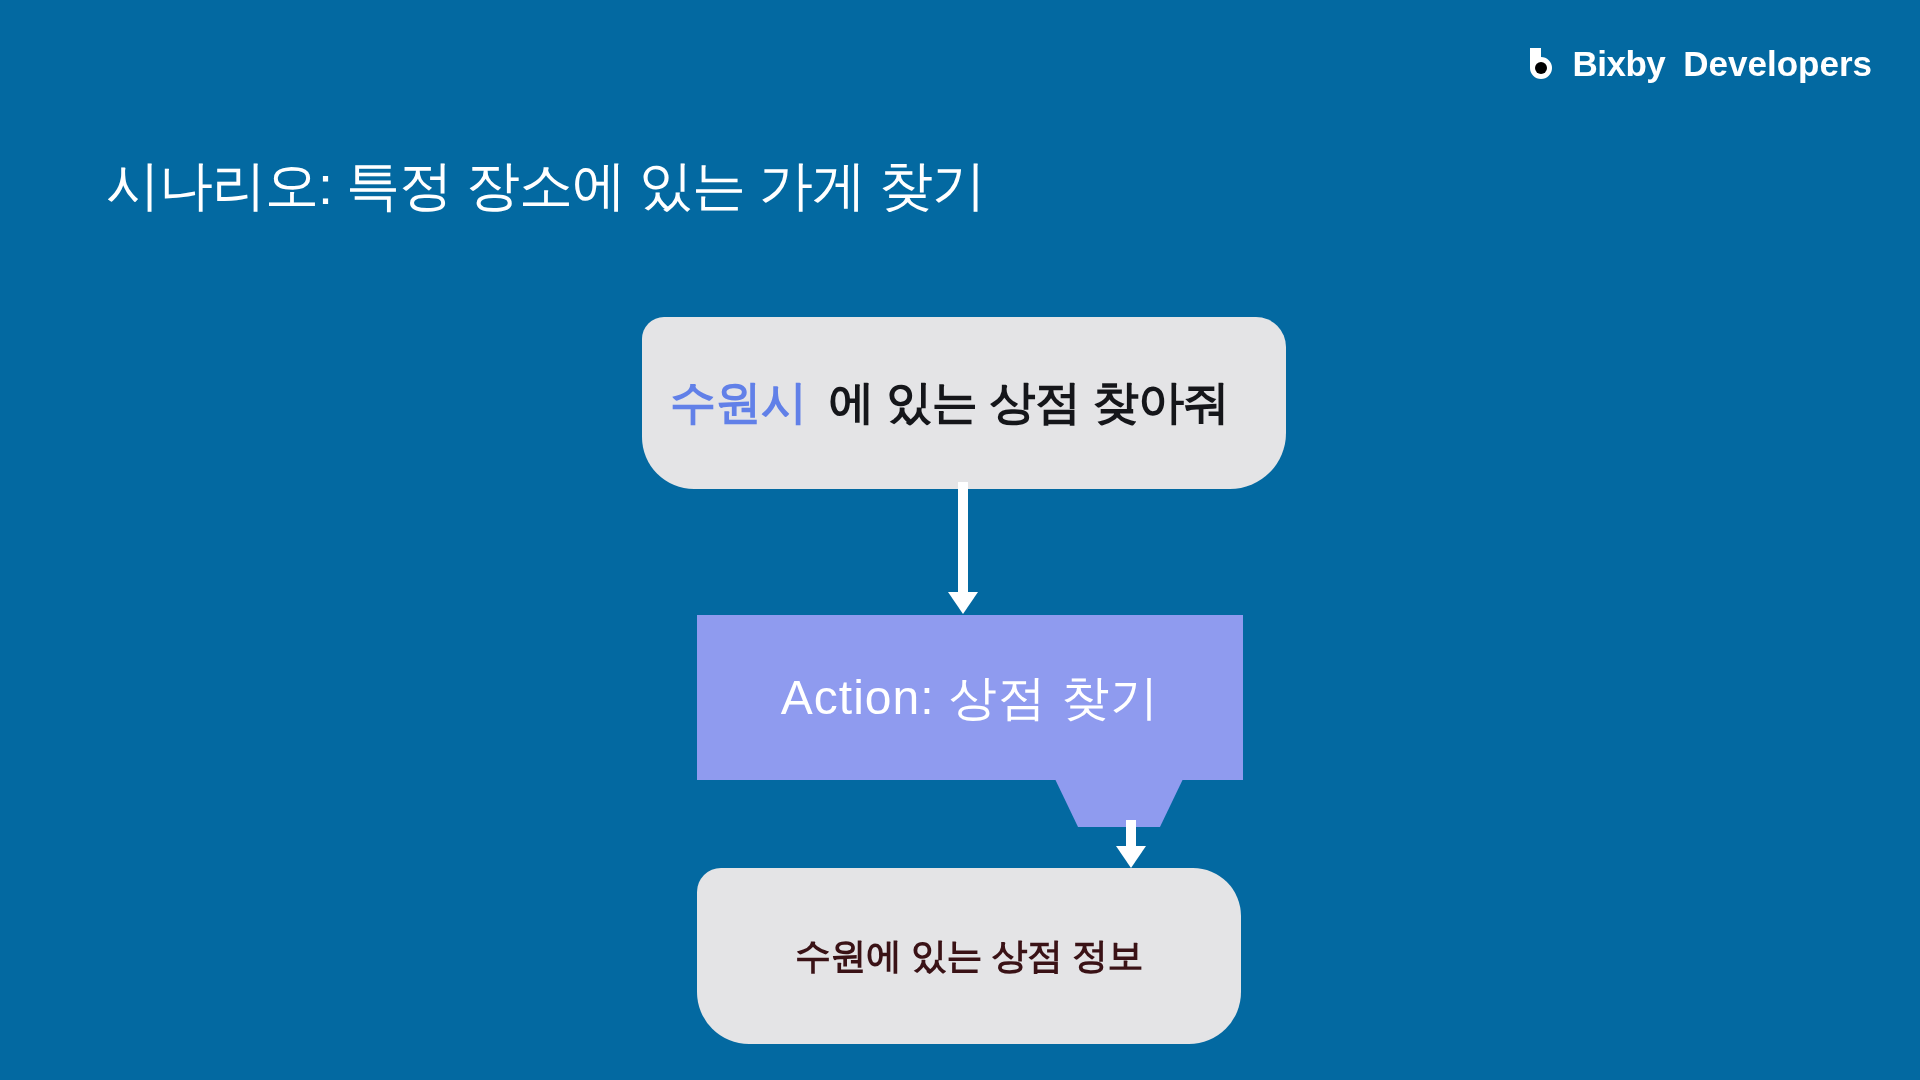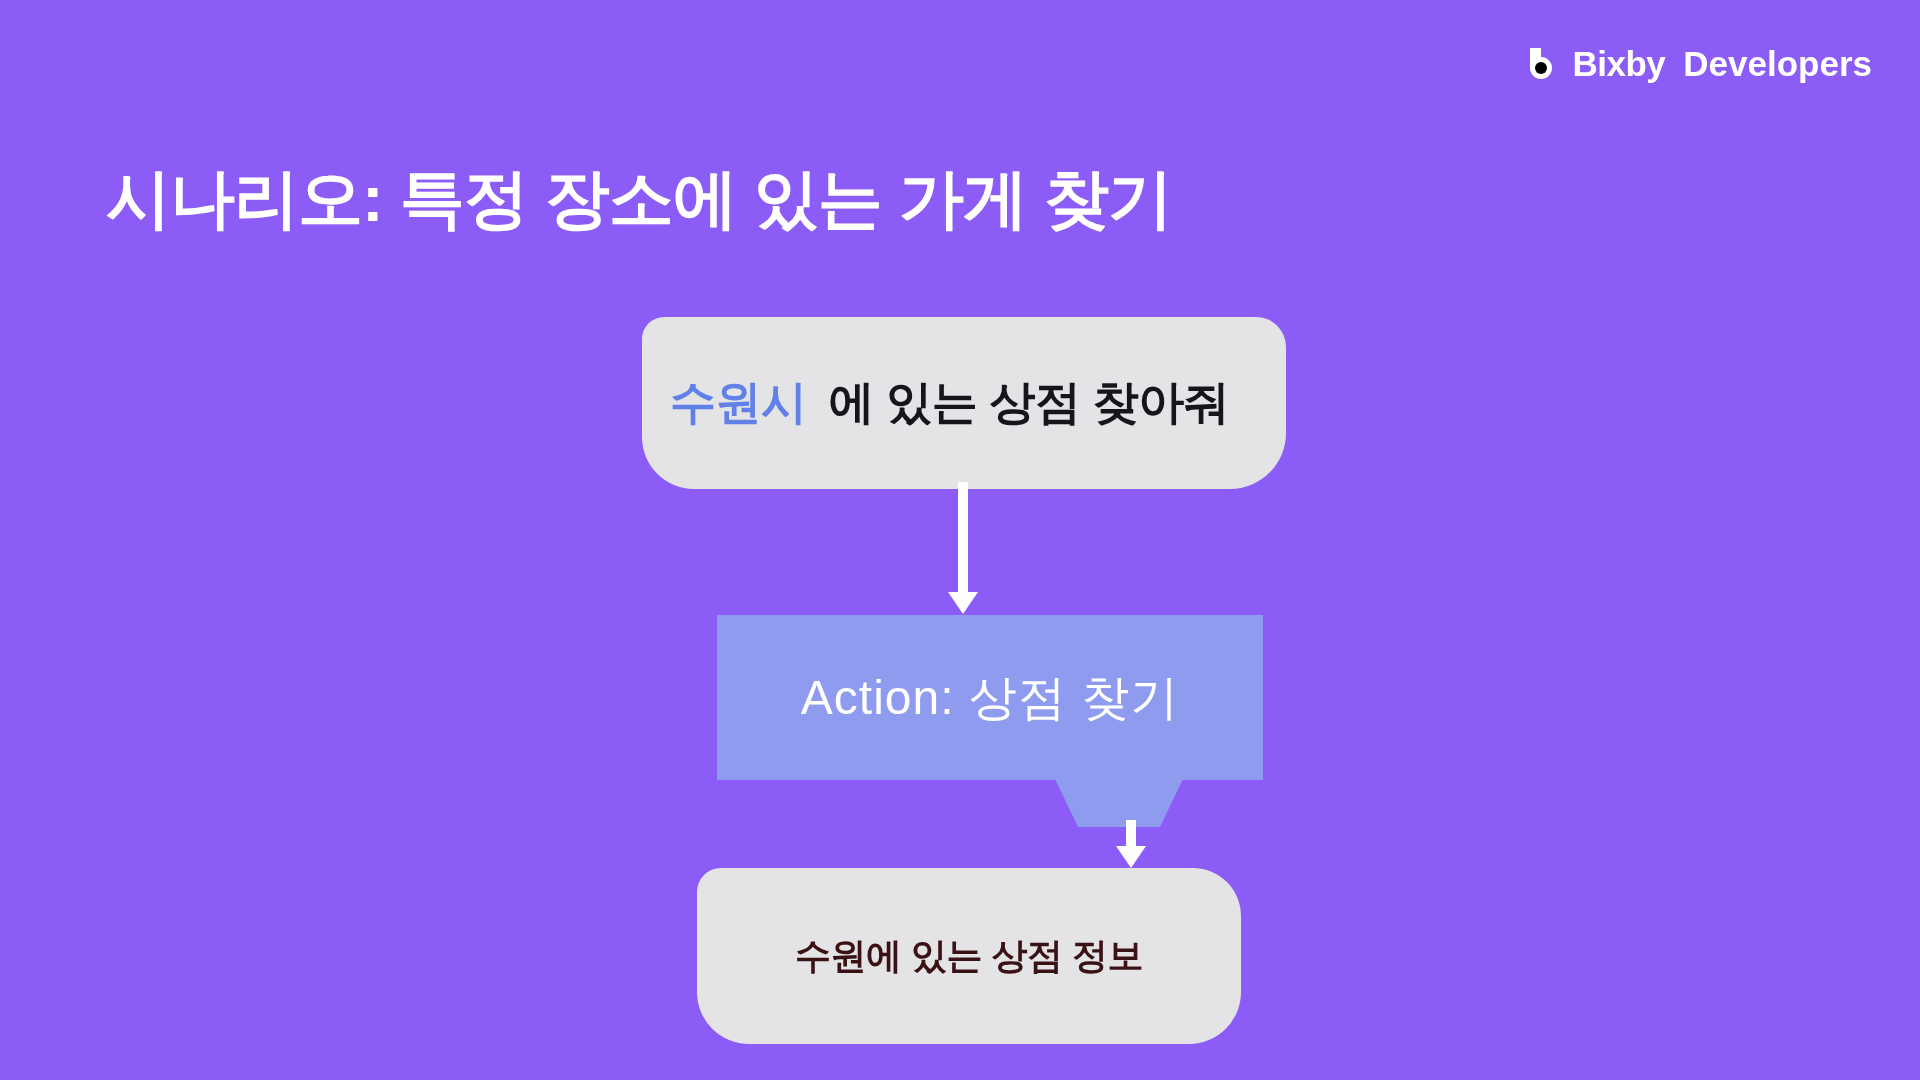--- a/index.html
+++ b/index.html
@@ -13,21 +13,21 @@
     overflow: hidden;
     font-family: "Liberation Sans", "DejaVu Sans", sans-serif;
     position: relative;
   }
 
   .slide {
     position: absolute;
     left: 0; top: 0;
     width: 1920px;
     height: 1080px;
-    background: #8b5cf6;
+    background: #0369a1;
   }
 
   
   .brand {
     position: absolute;
     right: 48px;
     top: 40px;
     display: flex;
     align-items: center;
     gap: 10px;
@@ -53,22 +53,22 @@
     line-height: 1;
     margin-left: 8px;
   }
 
   
   .slide-title {
     position: absolute;
     left: 106px;
     top: 118px;
     color: #ffffff;
-    font-size: 65px;
-    font-weight: 700;
+    font-size: 54px;
+    font-weight: 400;
     letter-spacing: -1px;
     line-height: 1.15;
     white-space: nowrap;
   }
 
   
   .diagram {
     position: absolute;
     left: 0;
     top: 0;
@@ -124,21 +124,20 @@
   .action-box {
     position: absolute;
     left: 697px;
     top: 615px;
     width: 546px;
     height: 165px;
     background: #8f9bef;
     display: flex;
     align-items: center;
     justify-content: center;
-    margin-left: 20px;
   }
   .action-box .line {
     color: #ffffff;
     font-size: 48px;
     font-weight: 400;
     letter-spacing: 1px;
     white-space: nowrap;
   }
 
   

